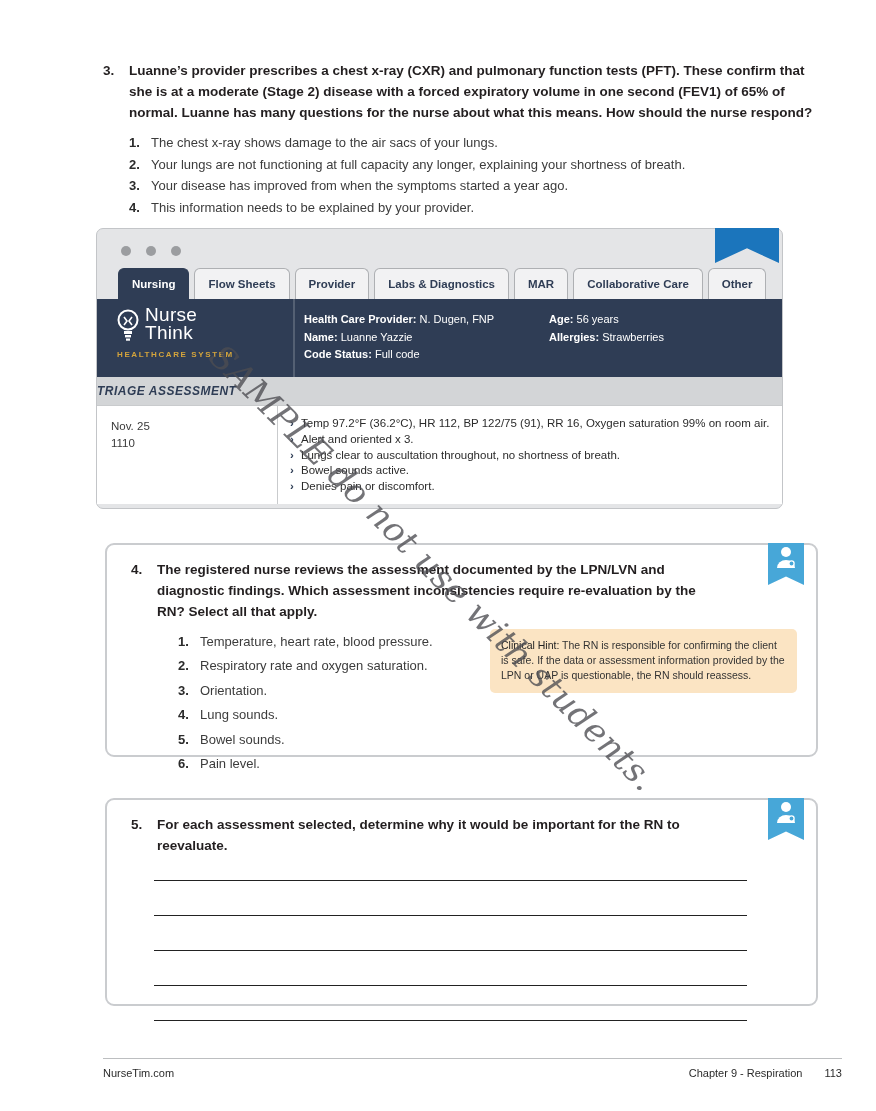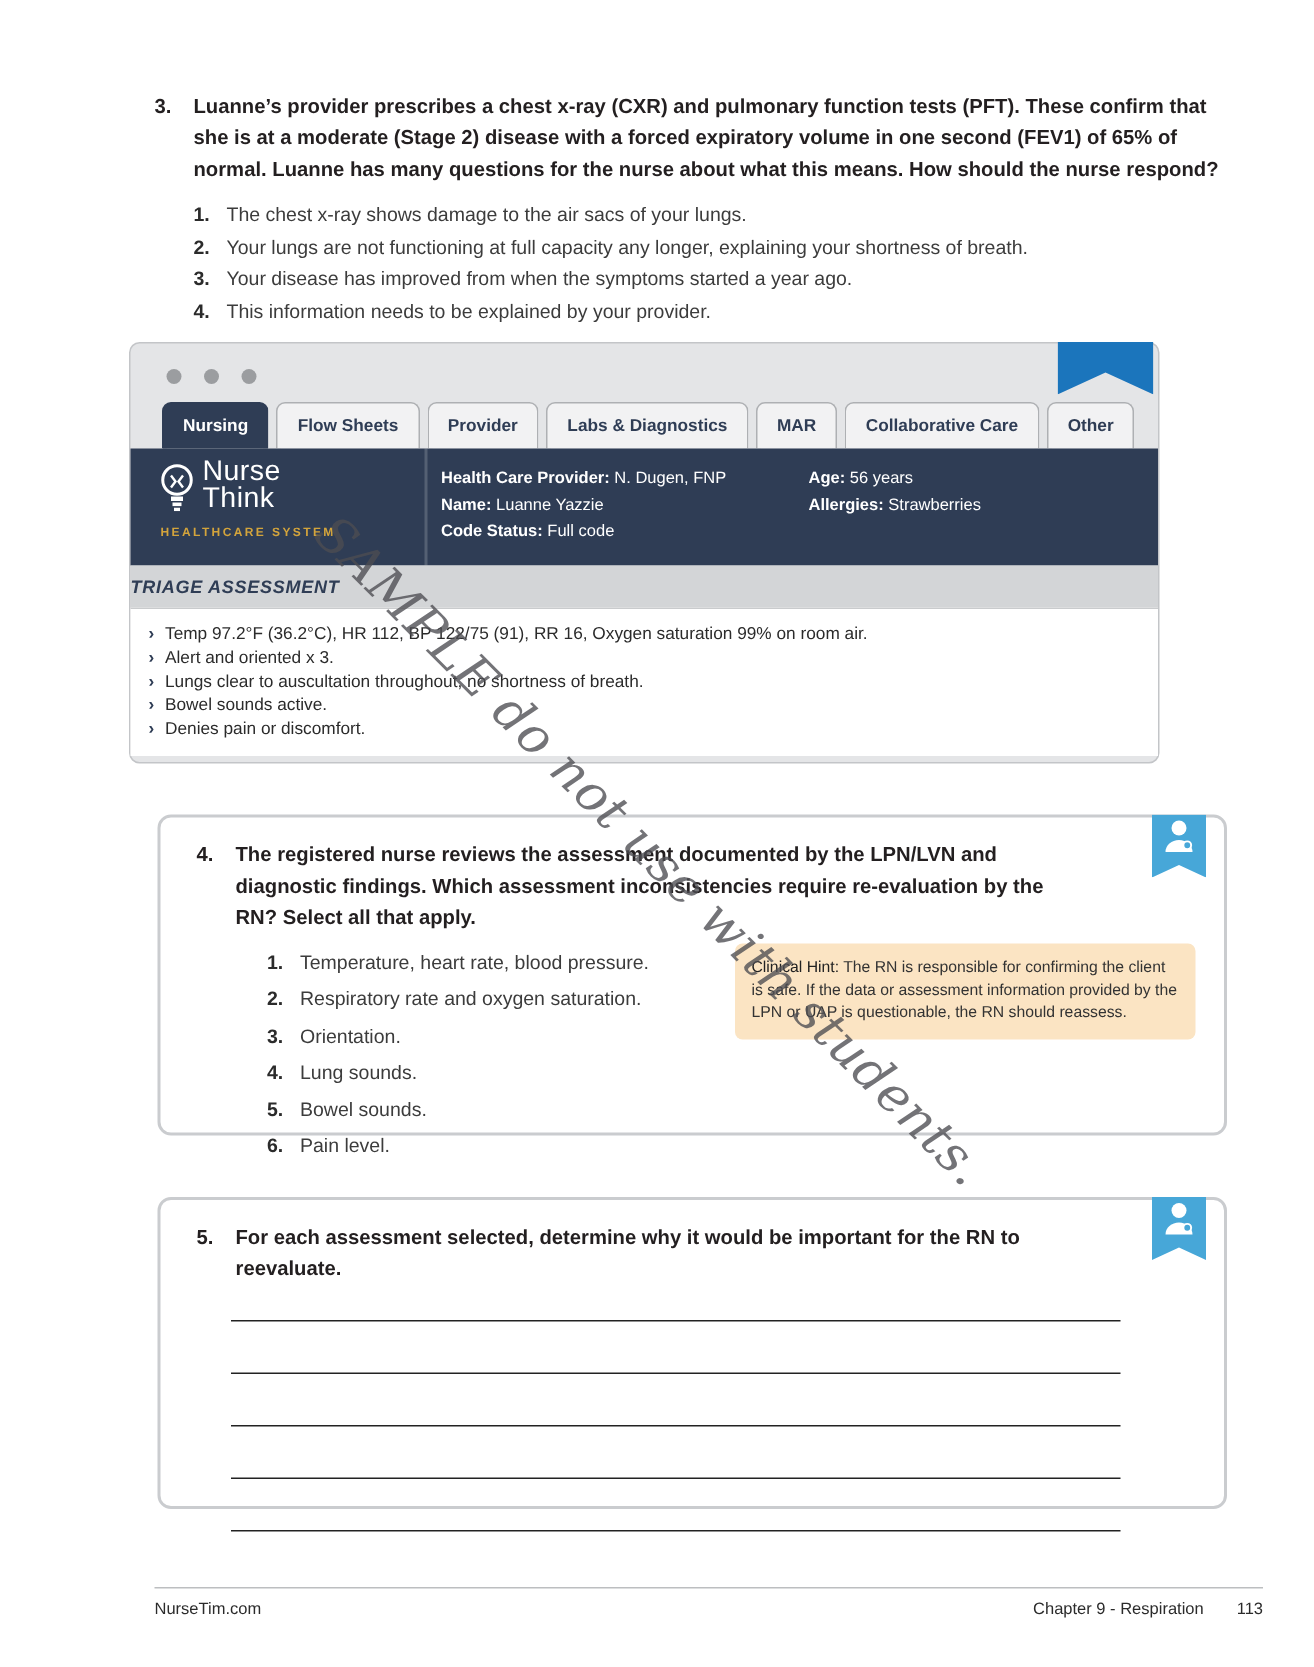--- a/index.html
+++ b/index.html
@@ -15,21 +15,21 @@
   
   .q3{position:absolute;left:103px;top:60px;width:724px;}
   .stem-row{display:flex;}
   .qnum{font-weight:700;font-size:13.5px;width:26px;flex:0 0 26px;line-height:21px;}
   .stem{font-weight:700;font-size:13.5px;line-height:21px;color:var(--ink);}
   .opts{margin:9px 0 0 26px;}
   .opt{display:flex;font-size:13px;line-height:21.5px;color:var(--body);}
   .opt .onum{font-weight:700;width:22px;flex:0 0 22px;color:#2b2b2b;}
 
   
-  .ehr{position:absolute;left:86px;top:228px;width:687px;height:281px;
+  .ehr{position:absolute;left:96px;top:228px;width:687px;height:281px;
     background:var(--cardbg);border:1px solid var(--cardborder);border-radius:7px;}
   .dots{position:absolute;top:17px;left:24px;display:flex;gap:15px;}
   .dot{width:10px;height:10px;border-radius:50%;background:#9b9da0;}
   .corner-ribbon{position:absolute;top:-1px;right:3px;width:64px;height:35px;background:var(--ribbon);
     clip-path:polygon(0 0,100% 0,100% 100%,50% 58%,0 100%);}
   .tabs{position:absolute;top:39px;left:21px;display:flex;gap:5px;}
   .tab{height:31px;line-height:30px;padding:0 13px;font-size:11.5px;font-weight:700;color:var(--navy);
     background:#f2f2f3;border:1px solid #aeb0b3;border-bottom:none;border-radius:6px 6px 0 0;white-space:nowrap;}
   .tab.active{background:var(--navy);border-color:var(--navy);color:#fff;}
   .banner{position:absolute;top:70px;left:0;right:0;height:78px;background:var(--navy);color:#fff;}
@@ -155,20 +155,24 @@
         <div class="pt-col2">
           <div class="pt-row"><b>Age:</b> <span>56 years</span></div>
           <div class="pt-row"><b>Allergies:</b> <span>Strawberries</span></div>
         </div>
       </div>
     </div>
 
     <div class="band">TRIAGE ASSESSMENT</div>
 
     <div class="entry">
+      <div class="entry-left">
+        <div>Nov. 25</div>
+        <div>1110</div>
+      </div>
       <div class="entry-right">
         <div class="note">
           <span class="chev">›</span>
           <span>Temp 97.2°F (36.2°C), HR 112, BP 122/75 (91), RR 16, Oxygen saturation 99% on room air.</span>
         </div>
         <div class="note">
           <span class="chev">›</span>
           <span>Alert and oriented x 3.</span>
         </div>
         <div class="note">

